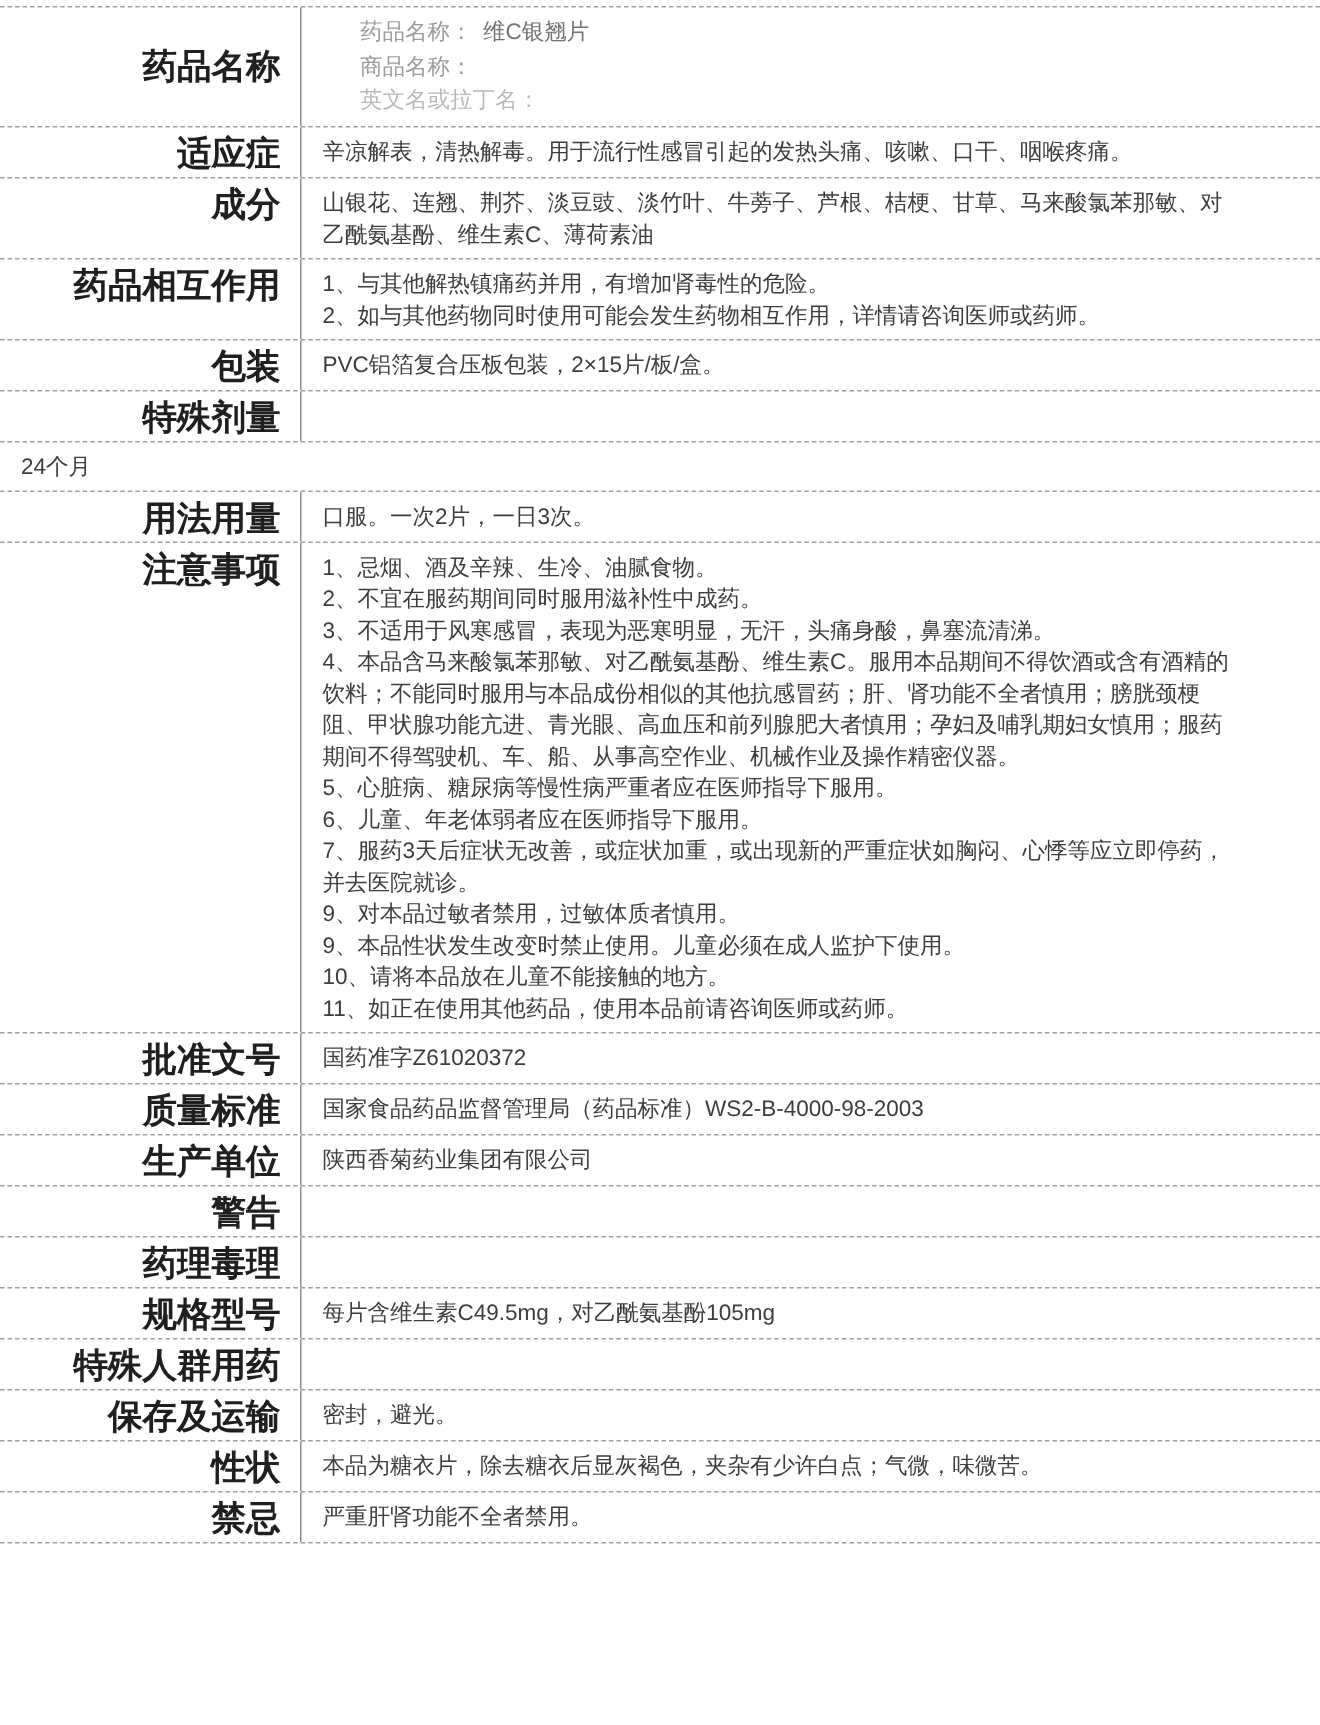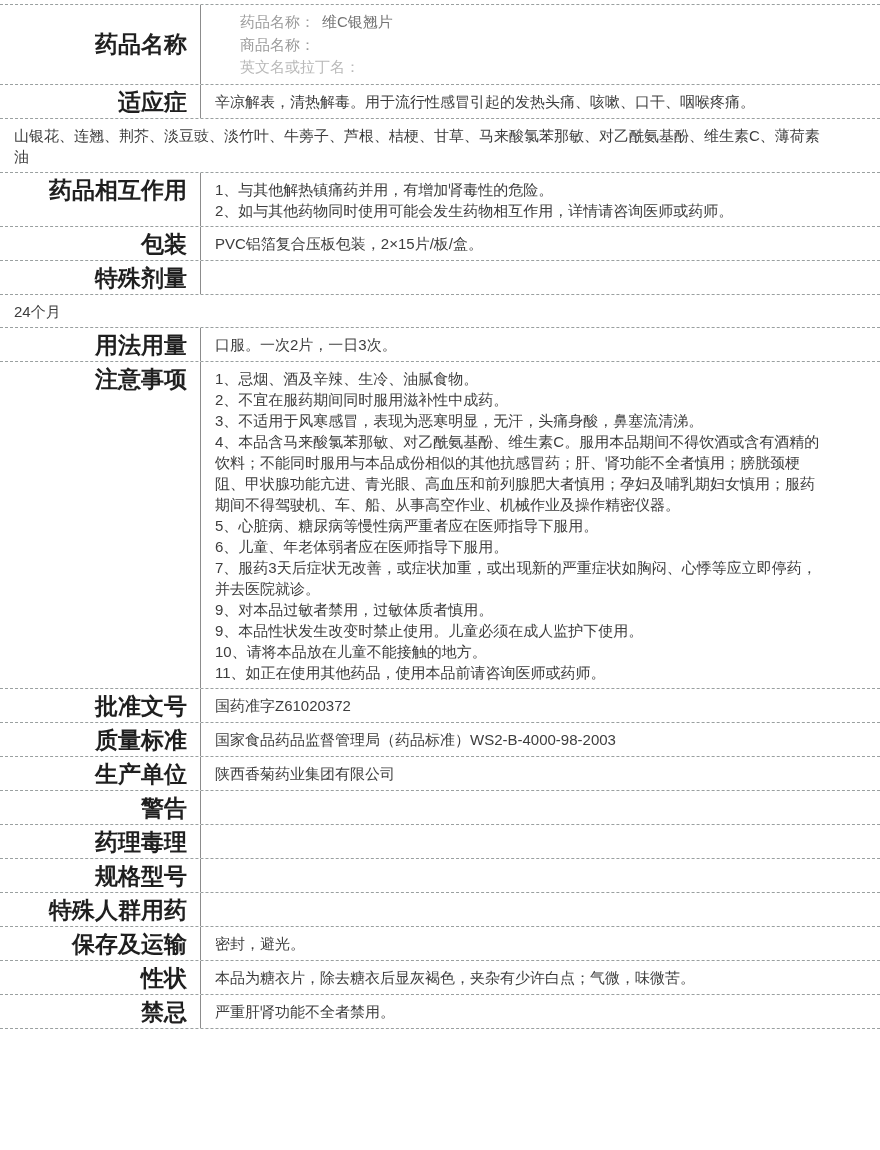--- a/index.html
+++ b/index.html
@@ -91,20 +91,21 @@
           <div class="name-line"><span class="field-key muted">英文名或拉丁名：</span><span class="field-value"></span></div>
         </div>
       </div>
       <div class="row">
         <div class="label-cell">适应症</div>
         <div class="content-cell">
           <div class="content-line">辛凉解表，清热解毒。用于流行性感冒引起的发热头痛、咳嗽、口干、咽喉疼痛。</div>
         </div>
       </div>
       <div class="row">
+        <div class="label-cell">成分</div>
         <div class="content-cell">
           <div class="content-line">山银花、连翘、荆芥、淡豆豉、淡竹叶、牛蒡子、芦根、桔梗、甘草、马来酸氯苯那敏、对乙酰氨基酚、维生素C、薄荷素油</div>
         </div>
       </div>
       <div class="row">
         <div class="label-cell">药品相互作用</div>
         <div class="content-cell">
           <div class="content-line">1、与其他解热镇痛药并用，有增加肾毒性的危险。</div>
           <div class="content-line">2、如与其他药物同时使用可能会发生药物相互作用，详情请咨询医师或药师。</div>
         </div>
@@ -167,20 +168,23 @@
       <div class="row">
         <div class="label-cell">警告</div>
         <div class="content-cell"></div>
       </div>
       <div class="row">
         <div class="label-cell">药理毒理</div>
         <div class="content-cell"></div>
       </div>
       <div class="row">
         <div class="label-cell">规格型号</div>
+        <div class="content-cell">
+          <div class="content-line">每片含维生素C49.5mg，对乙酰氨基酚105mg</div>
+        </div>
       </div>
       <div class="row">
         <div class="label-cell">特殊人群用药</div>
         <div class="content-cell"></div>
       </div>
       <div class="row">
         <div class="label-cell">保存及运输</div>
         <div class="content-cell">
           <div class="content-line">密封，避光。</div>
         </div>

